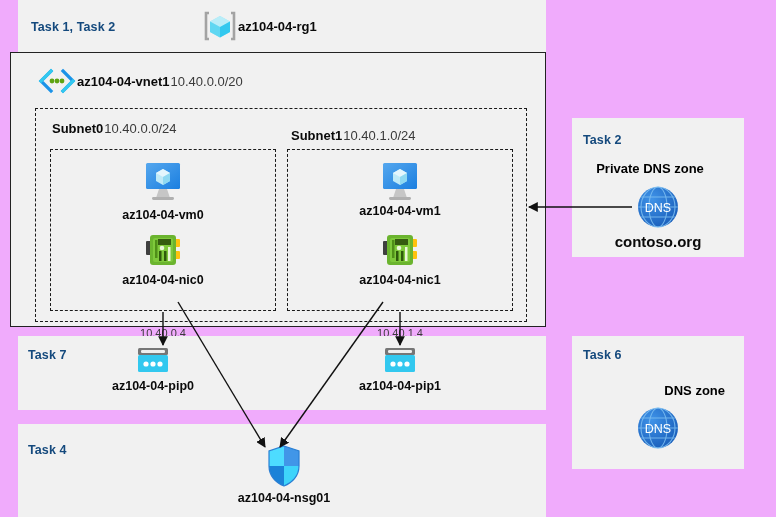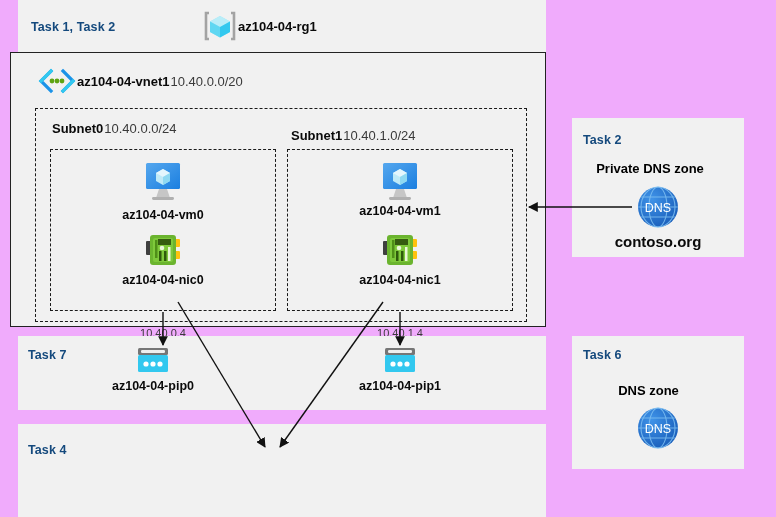--- a/index.html
+++ b/index.html
@@ -180,20 +180,39 @@
         <circle cx="19" cy="18" r="2.6" fill="#ffffff"></circle>
         <circle cx="26" cy="18" r="2.6" fill="#ffffff"></circle>
       </svg>
     </div>
     <div class="node-label" style="margin-top:3px;">az104-04-pip1</div>
   </div>
 
   <div class="panel" style="left:18px;top:424px;width:528px;height:93px;"></div>
   <div class="task-label" style="left:28px;top:443px;">Task 4</div>
 
+  <div class="node" style="left:224px;top:444px;width:120px;">
+    <div style="display:flex;justify-content:center;">
+      <svg class="icon" width="36" height="44" viewBox="0 0 36 44">
+        <defs>
+          <clipPath id="shieldClip">
+            <path d="M18 2 L33 7 L33 22 C33 32 26 39 18 42 C10 39 3 32 3 22 L3 7 Z"></path>
+          </clipPath>
+        </defs>
+        <g clip-path="url(#shieldClip)">
+          <rect x="0" y="0" width="18" height="22" fill="#4ddcff"></rect>
+          <rect x="18" y="0" width="18" height="22" fill="#4196e8"></rect>
+          <rect x="0" y="22" width="18" height="24" fill="#1b82d8"></rect>
+          <rect x="18" y="22" width="18" height="24" fill="#3ed4fb"></rect>
+        </g>
+        <path d="M18 2 L33 7 L33 22 C33 32 26 39 18 42 C10 39 3 32 3 22 L3 7 Z" fill="none" stroke="#2a7fd4" stroke-width="1.2"></path>
+      </svg>
+    </div>
+    <div class="node-label" style="margin-top:3px;">az104-04-nsg01</div>
+  </div>
 
   <div class="panel" style="left:572px;top:118px;width:172px;height:139px;"></div>
   <div class="task-label" style="left:583px;top:133px;">Task 2</div>
   <div class="center-title" style="left:572px;top:161px;width:156px;">Private DNS zone</div>
 
   <div class="node" style="left:598px;top:183px;width:120px;">
     <div style="display:flex;justify-content:center;">
       <svg class="icon" width="48" height="48" viewBox="0 0 48 48">
         <defs>
           <radialGradient id="dnsG1" cx="0.35" cy="0.3" r="0.85">
@@ -210,21 +229,21 @@
           <path d="M7.2 34 H40.8"></path>
         </g>
         <text x="24" y="29" text-anchor="middle" font-family="Liberation Sans, sans-serif" font-size="12.5" fill="#ffffff">DNS</text>
       </svg>
     </div>
     <div class="node-label" style="margin-top:3px;font-size:15px;">contoso.org</div>
   </div>
 
   <div class="panel" style="left:572px;top:336px;width:172px;height:133px;"></div>
   <div class="task-label" style="left:583px;top:348px;">Task 6</div>
-  <div class="center-title" style="left:572px;top:383px;width:153px;">DNS zone</div>
+  <div class="center-title" style="left:572px;top:383px;width:153px;text-align:right;">DNS zone</div>
 
   <div class="node" style="left:598px;top:404px;width:120px;">
     <div style="display:flex;justify-content:center;">
       <svg class="icon" width="48" height="48" viewBox="0 0 48 48">
         <circle cx="24" cy="24" r="20" fill="url(#dnsG1)"></circle>
         <g fill="none" stroke="#7fc0f2" stroke-width="1.1" opacity="0.85">
           <ellipse cx="24" cy="24" rx="9" ry="20"></ellipse>
           <ellipse cx="24" cy="24" rx="17" ry="20"></ellipse>
           <line x1="4" y1="24" x2="44" y2="24"></line>
           <path d="M7.2 14 H40.8"></path>

